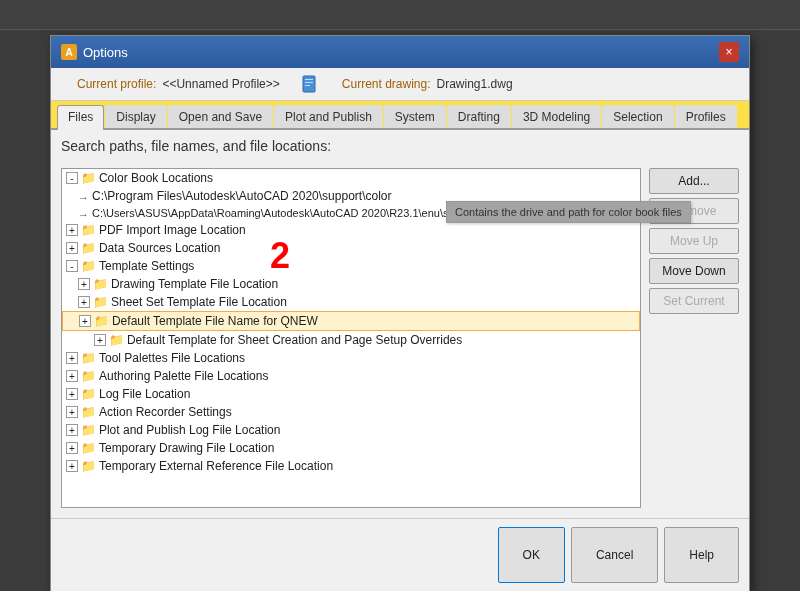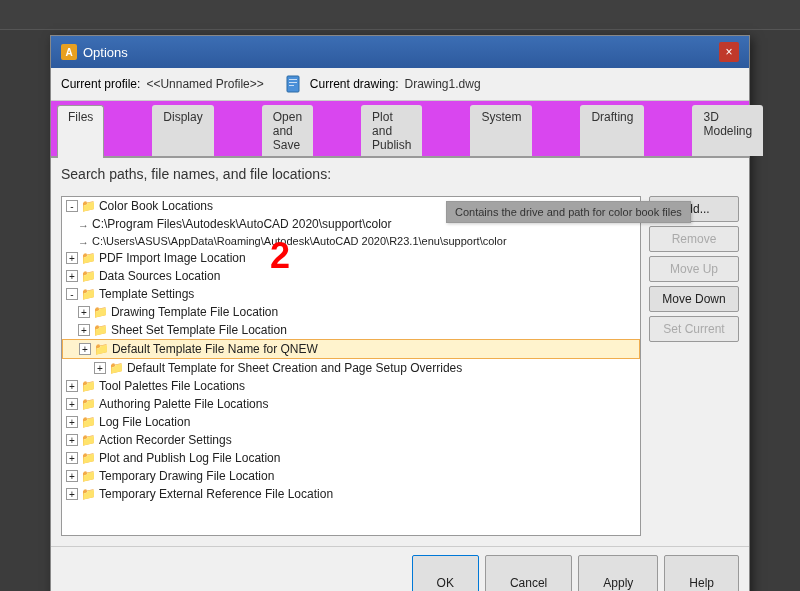--- a/index.html
+++ b/index.html
@@ -94,30 +94,29 @@
       border-bottom: 1px solid #ccc;
       font-size: 12px;
     }
 
     .profile-left, .profile-right {
       display: flex;
       align-items: center;
       gap: 6px;
     }
 
-    .profile-label { color: #000000; }
+    .profile-label { color: #a16207; margin-left: 16px; }
     .profile-value { color: #333; font-weight: 500; }
 
     .tabs-bar {
-      background: #d946ef;
+      background: #fde047;
       border-bottom: 2px solid #999;
       display: flex;
       padding: 0 6px;
       padding-top: 4px;
-      gap: 47px;
     }
 
     .tab {
       padding: 4px 10px;
       cursor: pointer;
       font-size: 12px;
       color: #333;
       border: 1px solid transparent;
       border-bottom: none;
       margin-right: 1px;
@@ -425,18 +424,17 @@
     </div>
   </div>
 
   <div class="tooltip-box">
     <span>Contains the drive and path for color book files</span>
   </div>
 
   <div class="dialog-footer">
     <button class="footer-btn primary">OK</button>
     <button class="footer-btn">Cancel</button>
-    <button class="footer-btn">Apply</button>
     <button class="footer-btn">Help</button>
   </div>
 </div>
 
 <div class="red-number">2</div>
 
 </body></html>

